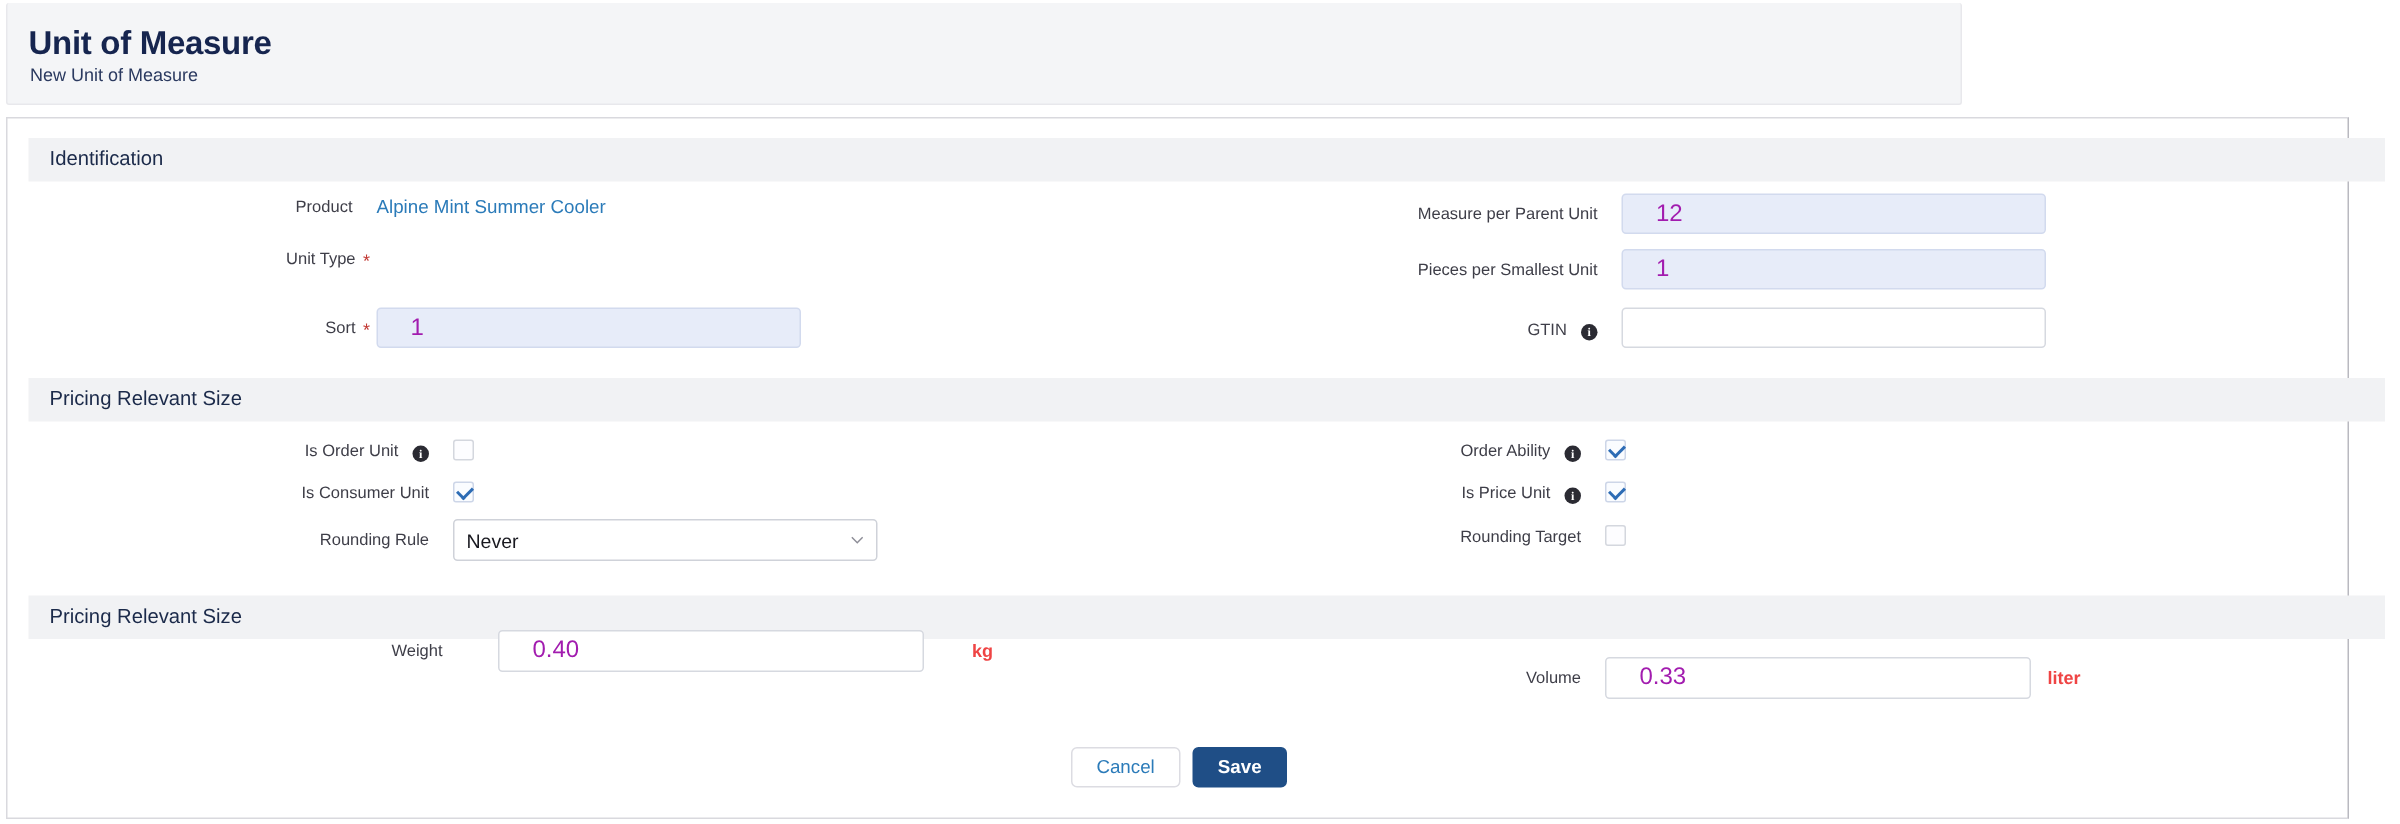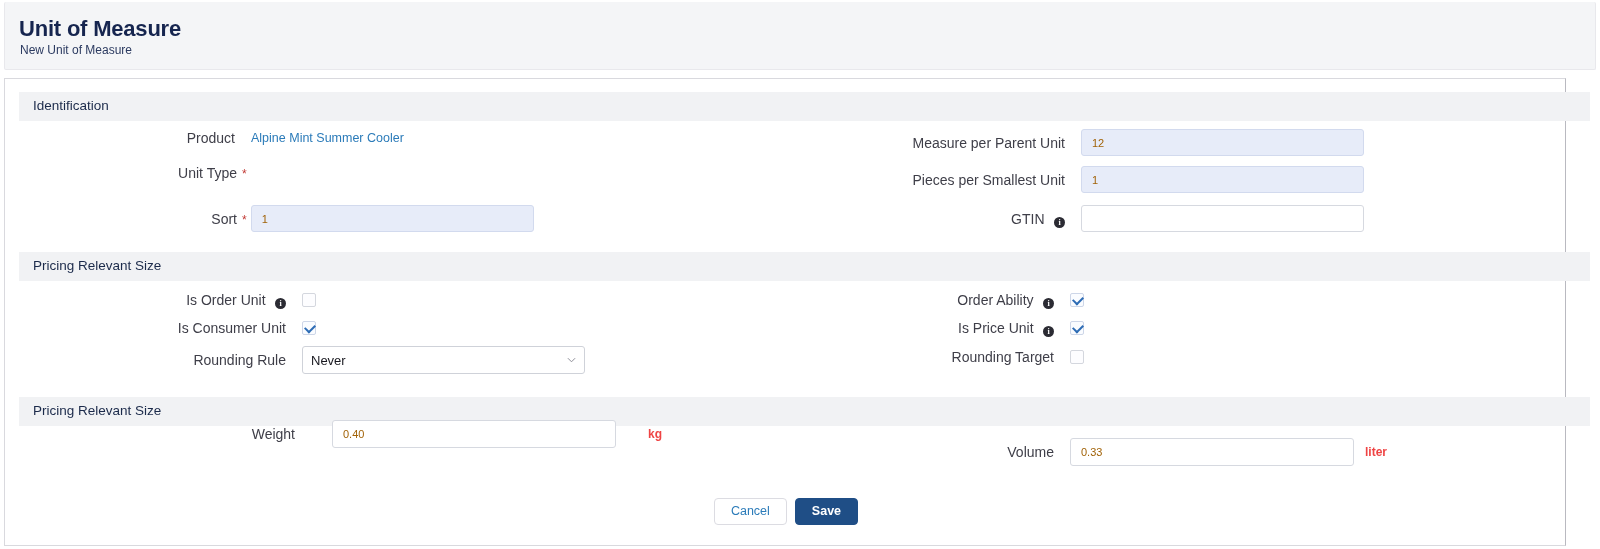--- a/index.html
+++ b/index.html
@@ -9,21 +9,21 @@
     background: #ffffff;
     font-family: "Liberation Sans", sans-serif;
     overflow: hidden;
   }
 
   .page { position: relative; width: 1600px; height: 549px; background: #ffffff; }
 
   
   .header-card {
     position: absolute;
-    left: 4px; top: 2px; width: 1592px; height: 68px;
+    left: 4px; top: 2px; width: 1304px; height: 68px;
     background: #f4f5f7;
     border: 1px solid #e8e8ec;
     border-top: none;
     border-radius: 2px;
   }
   .header-title {
     position: absolute; left: 14px; top: 14px;
     font-size: 22px; font-weight: bold;
     color: #16254f;
     letter-spacing: -0.2px;
@@ -56,21 +56,21 @@
     white-space: nowrap;
   }
 
   
   .field {
     position: absolute;
     display: flex;
     align-items: center;
   }
   .field-label {
-    font-size: 14px;
+    font-size: 11px;
     color: #3e3e48;
     text-align: right;
     white-space: nowrap;
     line-height: 14px;
   }
   .req-star {
     color: #c23934;
     font-size: 12px;
     margin-left: 5px;
     margin-right: 2px;
@@ -101,23 +101,23 @@
     text-decoration: none;
     white-space: nowrap;
   }
 
   
   .txt {
     height: 27px;
     border: 1px solid #d6d9e0;
     border-radius: 3px;
     background: #ffffff;
-    font-size: 11px;
-    color: #a16207;
-    padding: 0 10px;
+    font-size: 16px;
+    color: #a21caf;
+    padding: 0 22px;
     font-family: "Liberation Sans", sans-serif;
     outline: none;
   }
   .txt.filled {
     background: #e7ecf9;
     border: 1px solid #d2daee;
   }
   .sel {
     height: 28px;
     border: 1px solid #cfd2d9;

